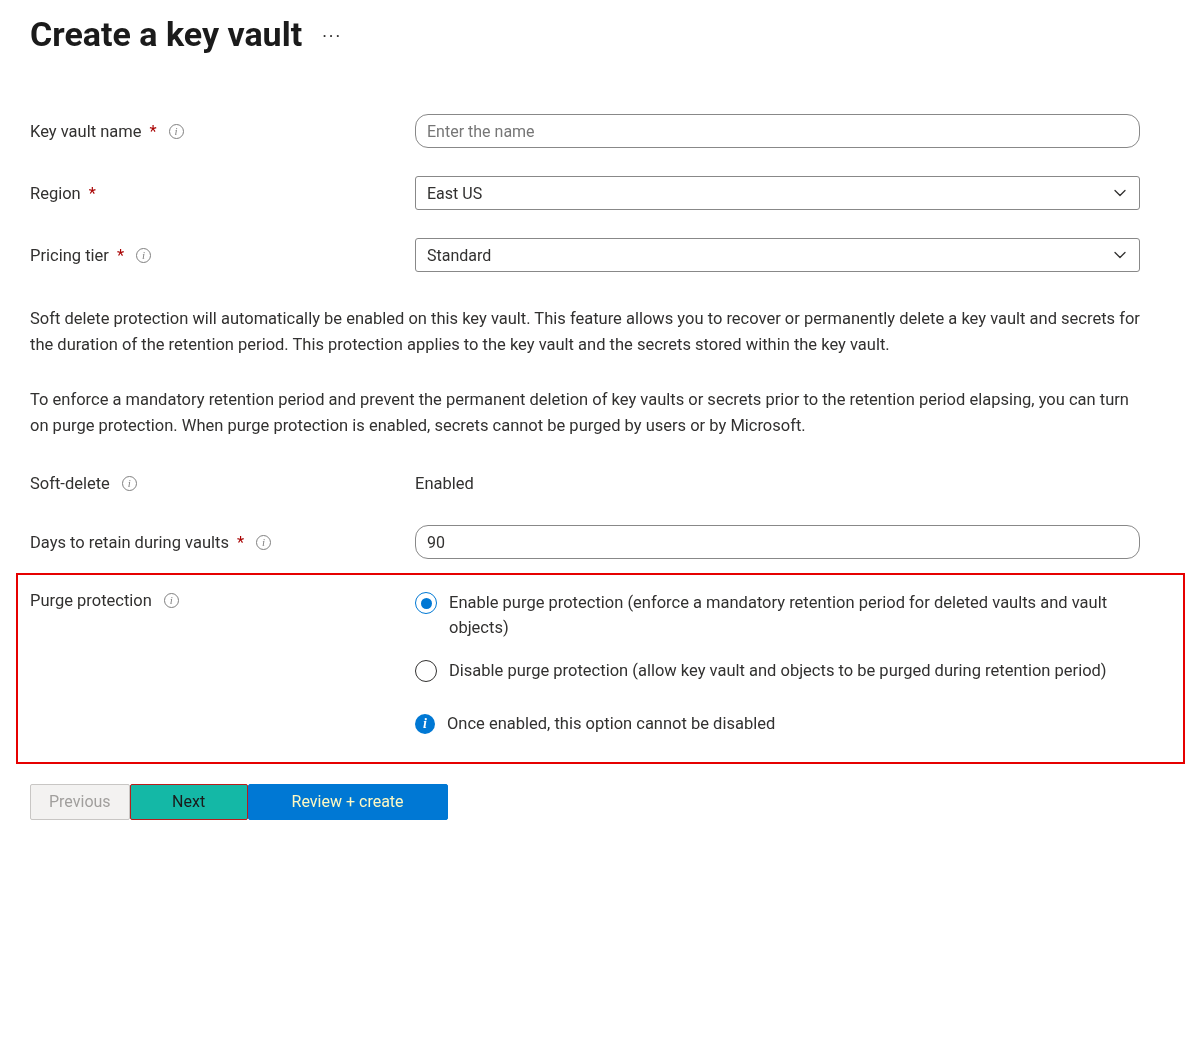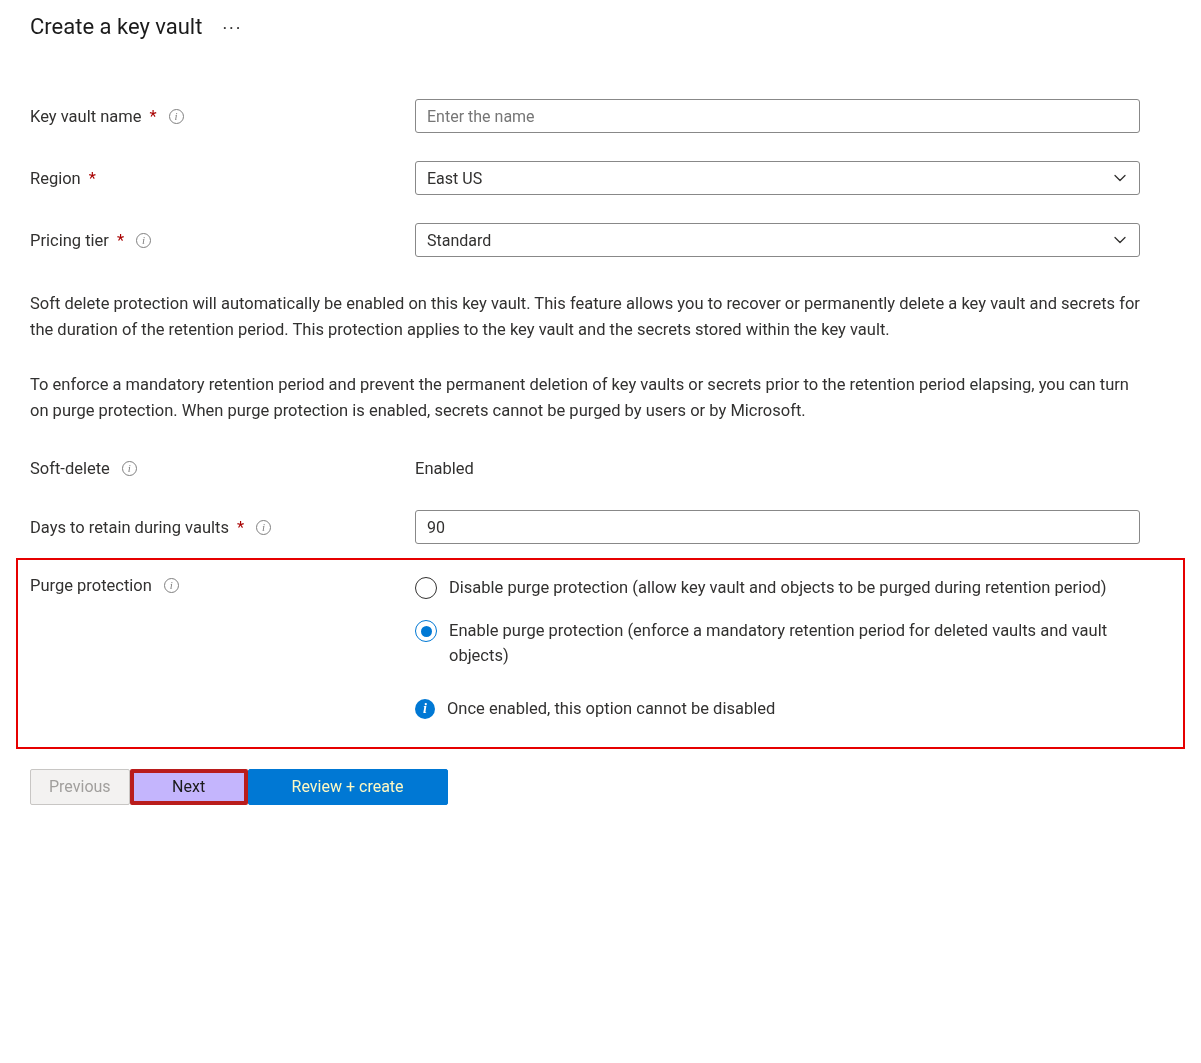--- a/index.html
+++ b/index.html
@@ -16,22 +16,22 @@
     padding: 14px 30px 30px 30px;
     width: 1201px;
   }
   .title-row {
     display: flex;
     align-items: center;
     gap: 20px;
     margin-bottom: 60px;
   }
   h1 {
-    font-size: 22px;
-    font-weight: 400;
+    font-size: 34px;
+    font-weight: 700;
     margin: 0;
     color: #1b1b1b;
   }
   .ellipsis-btn {
     font-size: 18px;
     letter-spacing: 2px;
     color: #323130;
     cursor: pointer;
     user-select: none;
     padding-top: 4px;
@@ -79,21 +79,21 @@
     font-style: italic;
     font-family: Georgia, serif;
     cursor: default;
     line-height: 1;
     margin-left: 6px;
   }
   .text-input, .select-input {
     width: 100%;
     height: 34px;
     border: 1px solid #888888;
-    border-radius: 3px;
+    border-radius: 13px;
     padding: 0 11px;
     font-size: 16px;
     color: #323130;
     background: #ffffff;
     font-family: inherit;
   }
   .text-input::placeholder { color: #767676; }
   .select-wrap {
     position: relative;
     width: 100%;
@@ -215,22 +215,22 @@
     align-items: center;
     justify-content: center;
   }
   .btn-disabled {
     background: #f3f2f1;
     border: 1px solid #c8c6c4;
     color: #a19f9d;
     cursor: default;
   }
   .btn-secondary {
-    background: #c4b5fd;
-    border: 4px solid #b91c1c;
+    background: #14b8a6;
+    border: 1px solid #b91c1c;
     color: #1b1b1b;
     min-width: 118px;
   }
   .btn-primary {
     background: #0078d4;
     border: 1px solid #0078d4;
     color: #fef9c3;
     min-width: 200px;
   }
   .recovery-section { margin-top: 34px; }
@@ -326,28 +326,28 @@
 
     <div class="highlight-box">
       <div class="form-row top" style="margin-bottom:0">
         <div class="label-col">
           <span>Purge protection</span>
           <span class="info-icon">i</span>
         </div>
         <div class="control-col">
           <div class="radio-group">
             <div class="radio-item">
-              <span class="radio-outer"></span>
-              <span class="radio-label">Disable purge protection (allow key vault and objects to be purged during retention period)</span>
-            </div>
-            <div class="radio-item">
               <span class="radio-outer selected">
                   <span class="radio-inner"></span>
                 </span>
               <span class="radio-label">Enable purge protection (enforce a mandatory retention period for deleted vaults and vault objects)</span>
+            </div>
+            <div class="radio-item">
+              <span class="radio-outer"></span>
+              <span class="radio-label">Disable purge protection (allow key vault and objects to be purged during retention period)</span>
             </div>
           </div>
           <div class="info-note">
             <span class="info-note-icon">i</span>
             <span class="info-note-text">Once enabled, this option cannot be disabled</span>
           </div>
         </div>
       </div>
     </div>
   </div>

